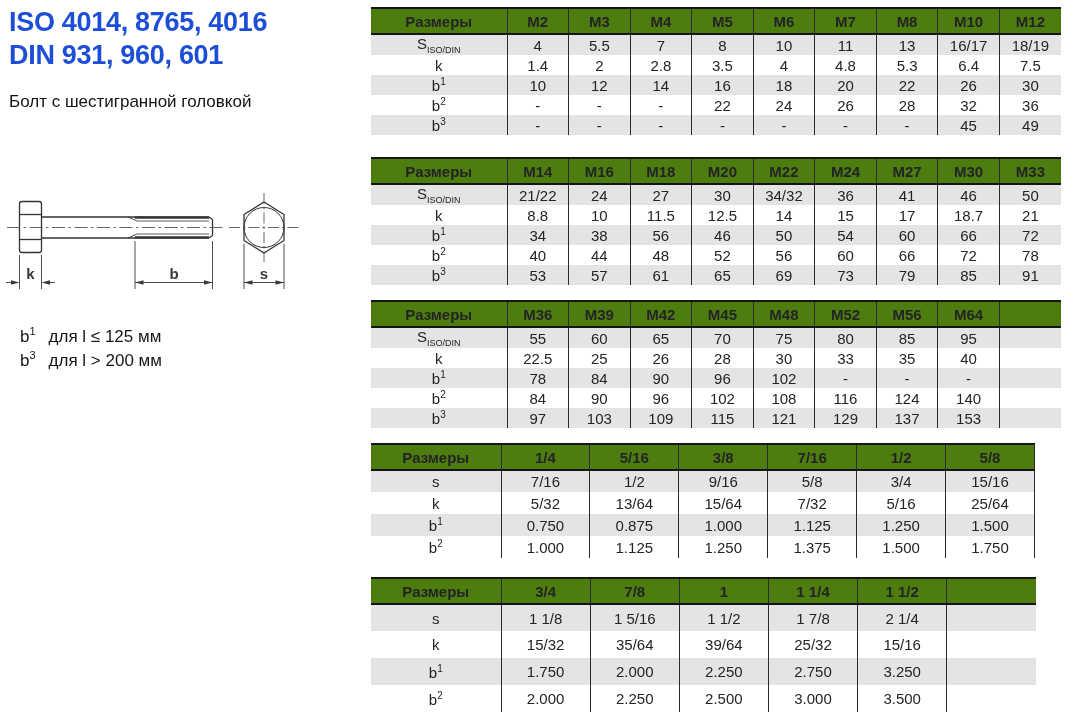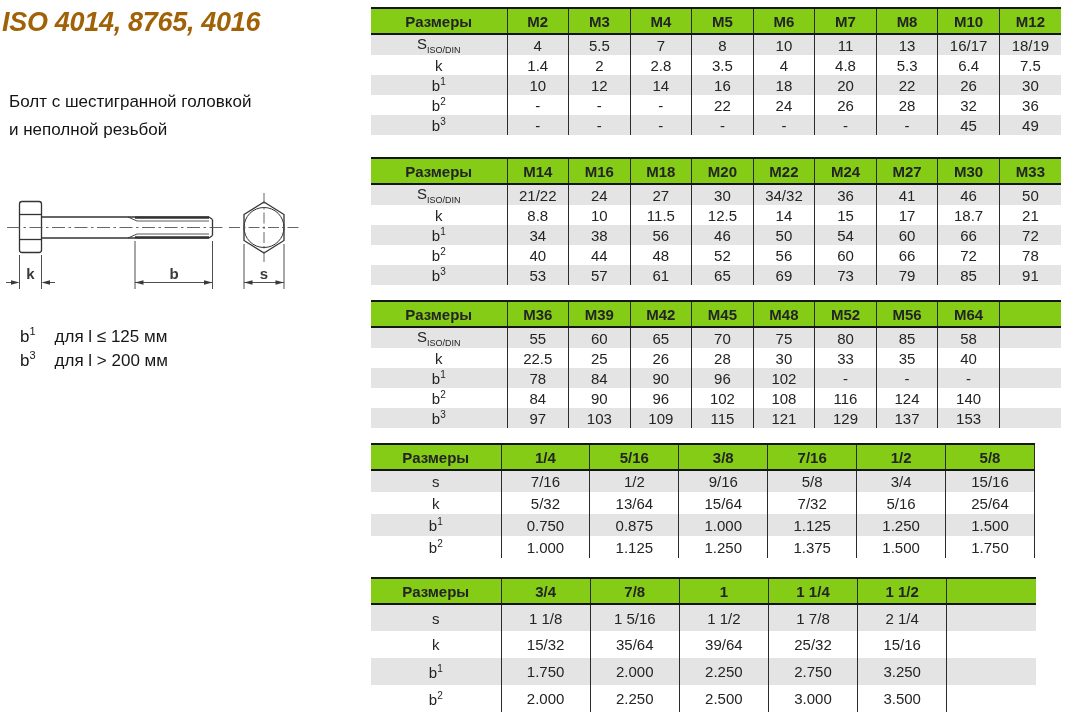--- a/index.html
+++ b/index.html
@@ -1,47 +1,46 @@
 <!DOCTYPE html>
 <html><head>
 <meta charset="utf-8">
 <style>
   html,body { margin:0; padding:0; }
   body {
     width:1067px; height:720px; position:relative; overflow:hidden;
     background:#ffffff; font-family:"Liberation Sans", sans-serif; color:#1c1c1c;
   }
   .title {
-    position:absolute; left:2px; top:6px;
-    font-size:27px; font-weight:700; line-height:33px; color:#a16207;
+    position:absolute; left:9px; top:6px;
+    font-size:27px; font-weight:700; line-height:33px; color:#1d4ed8;
     letter-spacing:-0.3px;
-    font-style:italic;
   }
   .subtitle {
     position:absolute; left:9px; top:88px;
     font-size:17px; font-weight:400; line-height:28px; color:#141414;
   }
   .drawing { position:absolute; left:2px; top:188px; }
   .footnotes {
     position:absolute; left:20px; top:322px;
     font-size:17px; line-height:19.5px; color:#161616;
   }
   .footnotes sup { font-size:11px; }
-  .footnotes .fn-text { margin-left:19px; }
+  .footnotes .fn-text { margin-left:13px; }
 
   table.tbl {
     position:absolute; left:371px; border-collapse:collapse; table-layout:fixed;
     border-top:2px solid #161616; color:#242424;
   }
   .tbl th, .tbl td {
     border-left:1.4px solid #2b2b2b; text-align:center; vertical-align:middle;
     padding:0; font-size:15px; font-weight:400; overflow:hidden; white-space:nowrap;
   }
   .tbl th:first-child, .tbl td:first-child { border-left:none; }
-  .tbl thead tr { background:#84cc16; border-bottom:2.5px solid #141414; height:26px; }
+  .tbl thead tr { background:#4d7c0f; border-bottom:2.5px solid #141414; height:26px; }
   .tbl thead th { font-weight:700; }
   .tbl tbody tr:nth-child(odd) { background:#e4e4e4; }
   .tbl tbody tr { background:#ffffff; }
   .tbl sub { font-size:9px; }
   .tbl sup { font-size:10px; }
   .tbl td.lbl { font-size:15px; }
 
   .t1 { top:7px;   width:690px; }
   .t2 { top:157px; width:690px; }
   .t3 { top:300px; width:690px; }
@@ -53,25 +52,25 @@
   .t4 tbody tr { height:22px; }
   .t5 tbody tr { height:27px; }
 
   svg text { font-family:"Liberation Sans", sans-serif; }
 </style>
 </head>
 <body>
 
 <div class="title">
   <div>ISO 4014, 8765, 4016</div>
+  <div>DIN 931, 960, 601</div>
 </div>
 
 <div class="subtitle">
   <div>Болт с шестигранной головкой</div>
-  <div>и неполной резьбой</div>
 </div>
 
 <svg class="drawing" width="322" height="132" viewBox="0 0 322 132">
 
   <g fill="none" stroke="#333333" stroke-width="1.3">
     <g>
       <rect x="17.5" y="13.5" width="22" height="51" rx="2.5"></rect>
       <line x1="17.5" y1="26.5" x2="39.5" y2="26.5"></line>
       <line x1="17.5" y1="51.5" x2="39.5" y2="51.5"></line>
     </g>
@@ -344,21 +343,21 @@
     <tbody>
       <tr>
         <td class="lbl">S<sub>ISO/DIN</sub></td>
         <td>55</td>
         <td>60</td>
         <td>65</td>
         <td>70</td>
         <td>75</td>
         <td>80</td>
         <td>85</td>
-        <td>58</td>
+        <td>95</td>
         <td></td>
       </tr>
       <tr>
         <td class="lbl">k</td>
         <td>22.5</td>
         <td>25</td>
         <td>26</td>
         <td>28</td>
         <td>30</td>
         <td>33</td>

